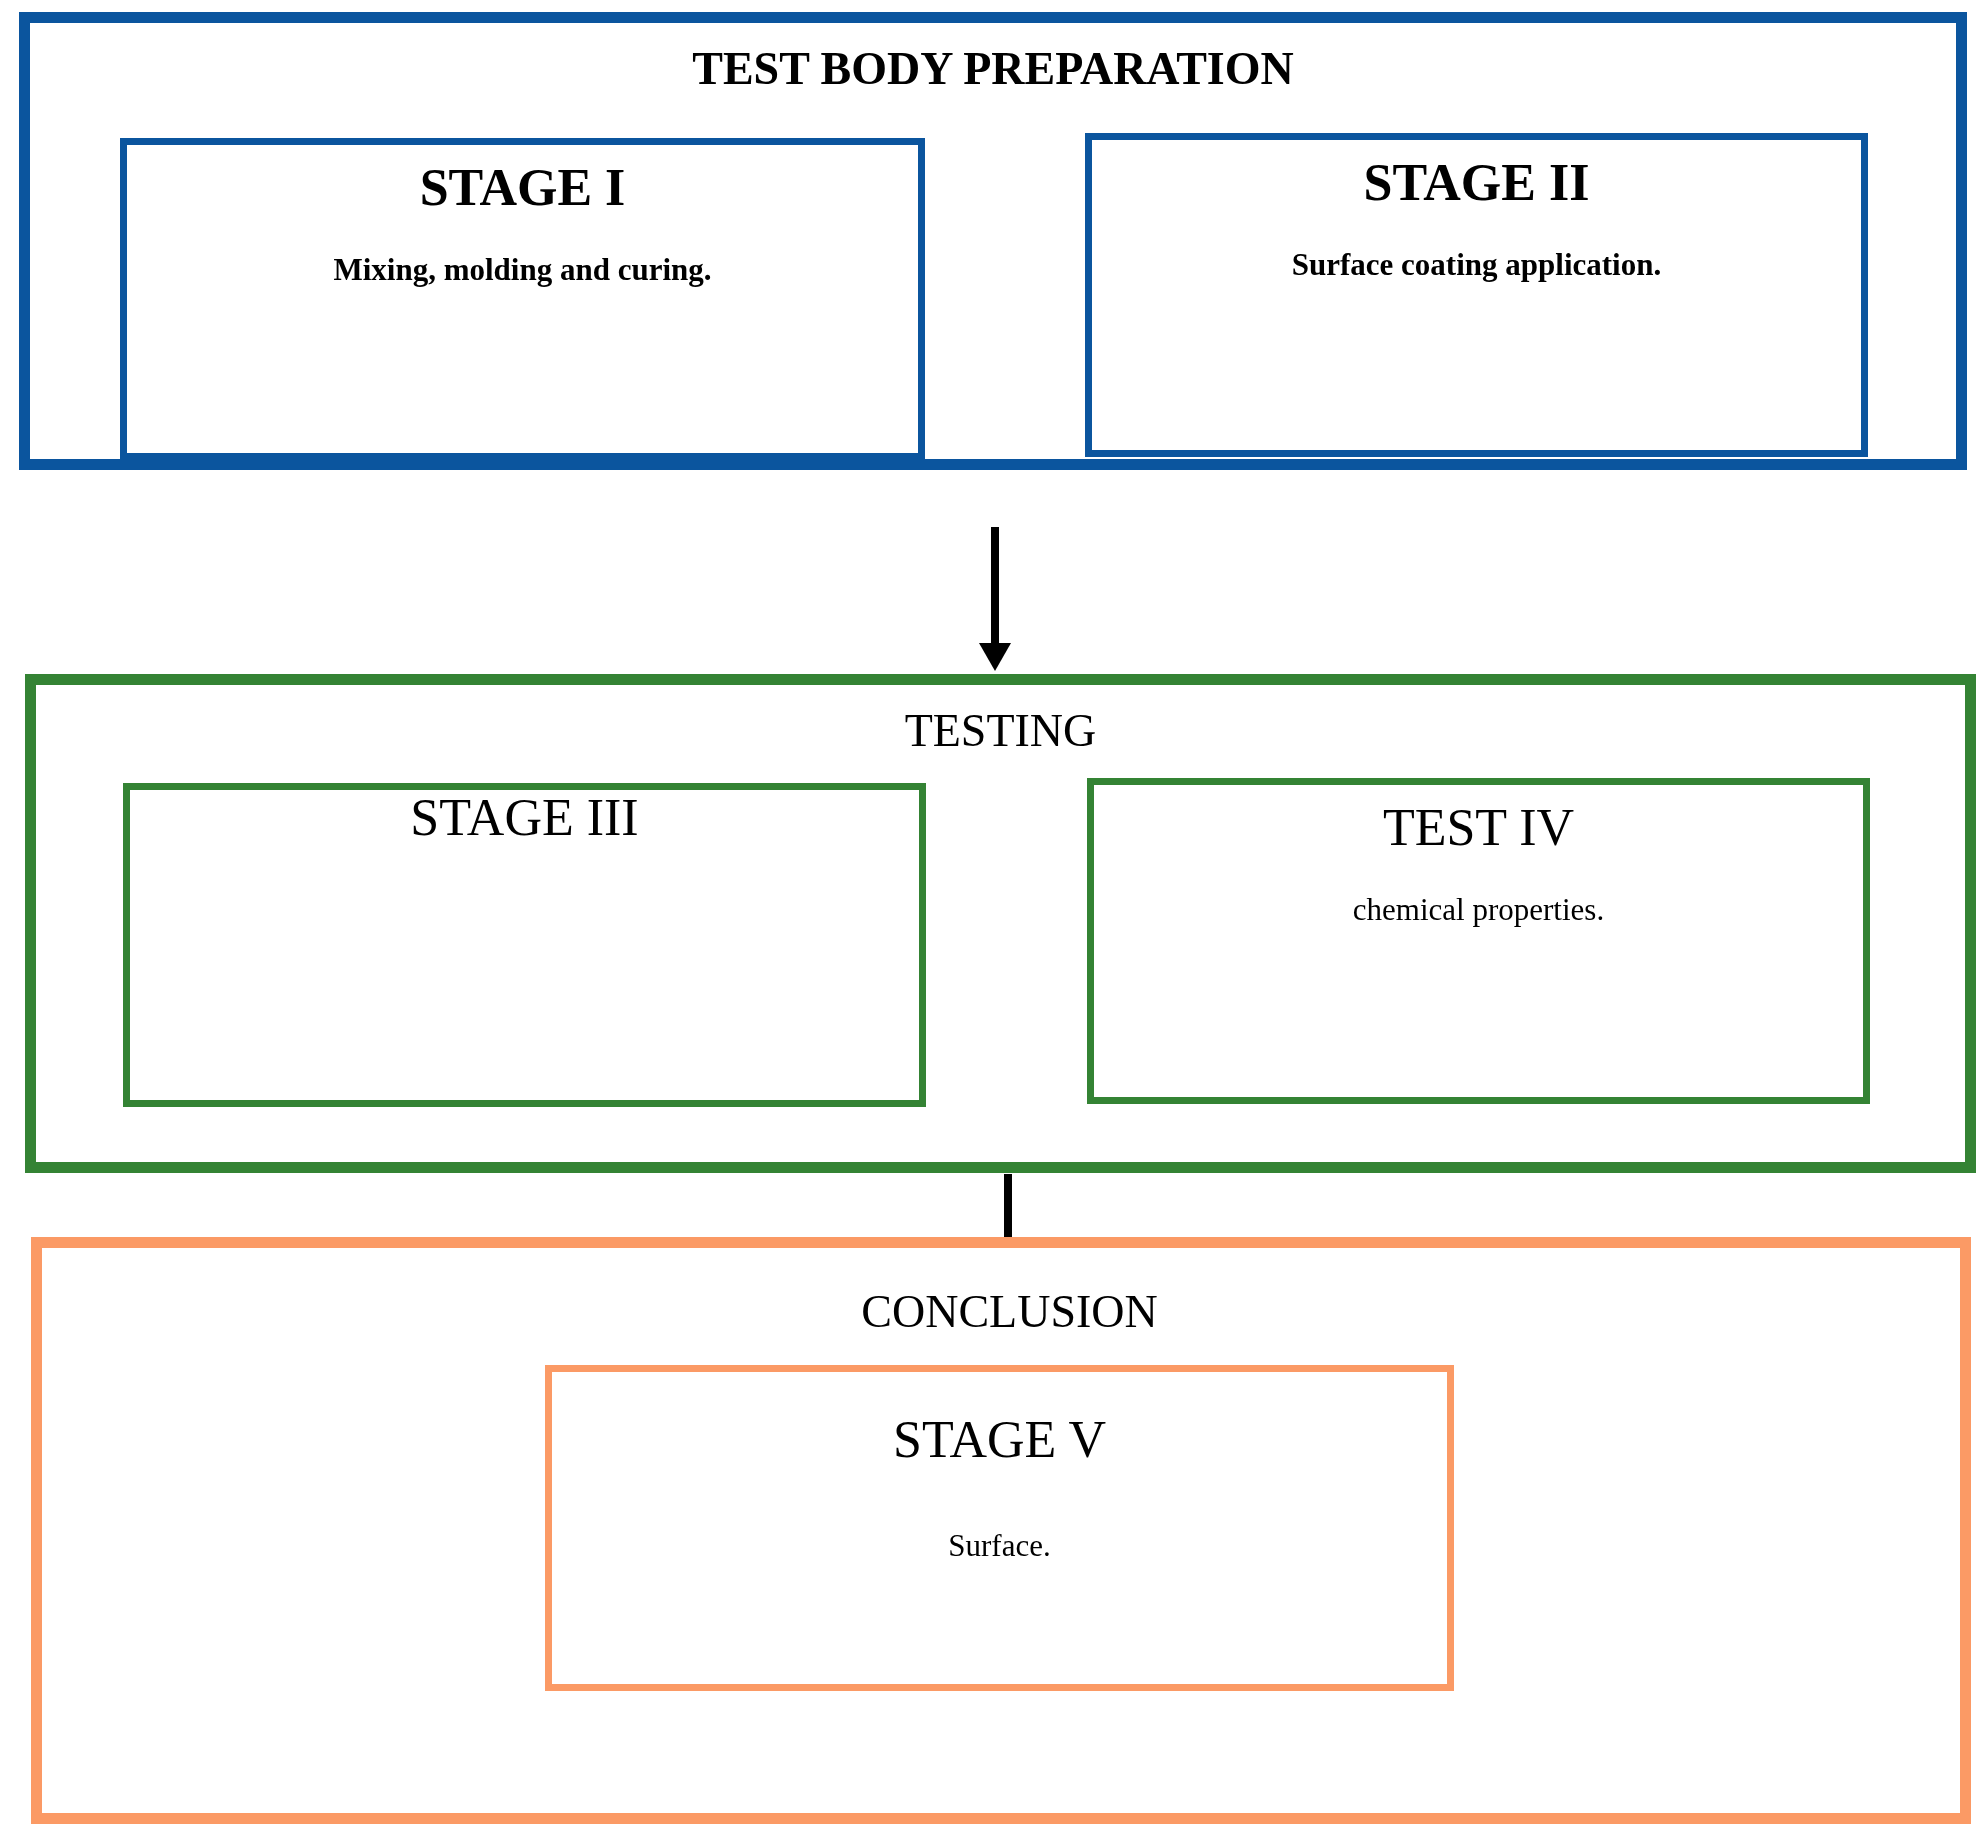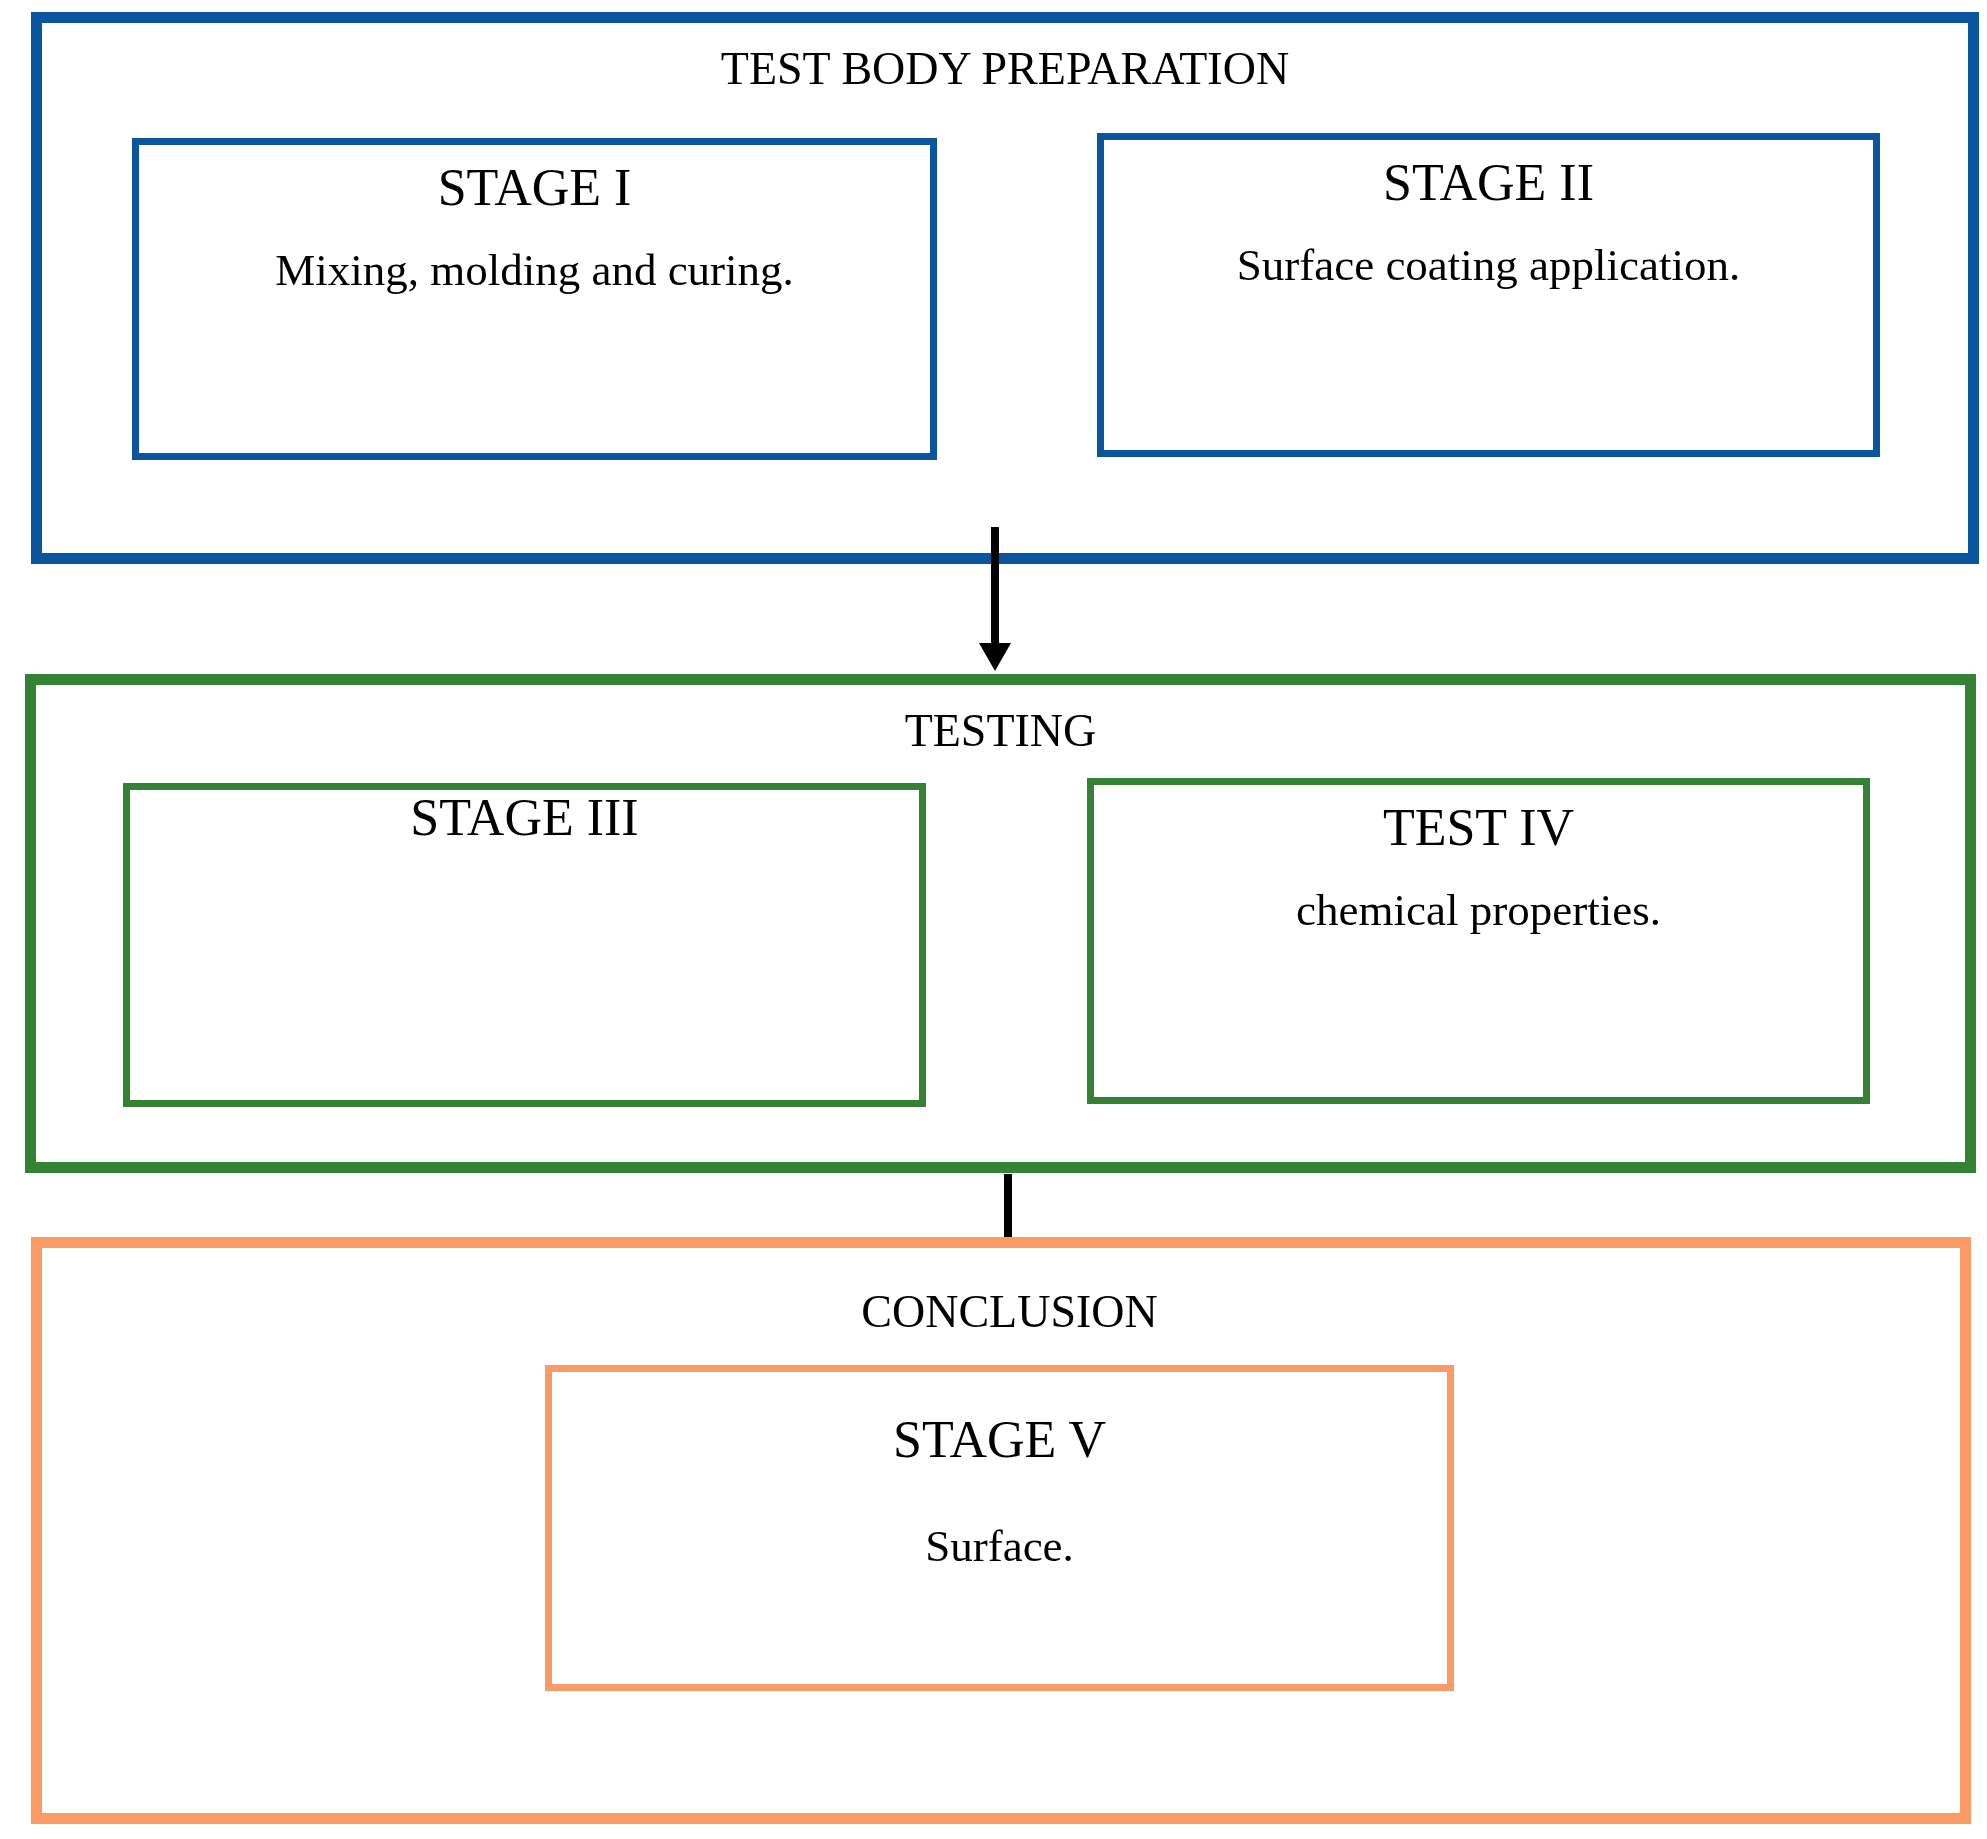--- a/index.html
+++ b/index.html
@@ -13,21 +13,21 @@
     height: 1840px;
     background: #ffffff;
     font-family: "Liberation Serif", "DejaVu Serif", serif;
     color: #000000;
   }
   .outer-section {
     position: absolute;
     background: #ffffff;
     box-sizing: border-box;
   }
-  .outer-blue   { left: 31px;  top: 12.4px;   width: 1948px; height: 552px; border: 11.6px solid #0b559e; }
+  .outer-blue   { left: 19px;  top: 12.4px;   width: 1948px; height: 458px; border: 11.6px solid #0b559e; font-weight: bold; }
   .outer-green  { left: 25px;  top: 674px;  width: 1951px; height: 499px; border: 11.6px solid #348334; }
   .outer-orange { left: 31px;  top: 1237px; width: 1940px; height: 587px; border: 11.6px solid #fb9a65; padding-left: 17px; }
 
   .section-title {
     text-align: center;
     font-size: 46px;
     line-height: 56px;
     margin-top: 18px;
     white-space: nowrap;
   }
@@ -54,21 +54,21 @@
 
   .stage-title {
     font-size: 52px;
     line-height: 55px;
     margin-bottom: 21.5px;
     white-space: nowrap;
   }
   .stage-5 .stage-title { margin-bottom: 46px; }
 
   .stage-body {
-    font-size: 45px;
+    font-size: 31px;
     line-height: 66px;
     white-space: nowrap;
   }
 
   .arrow {
     position: absolute;
     width: 36px;
     display: flex;
     flex-direction: column;
     align-items: center;

